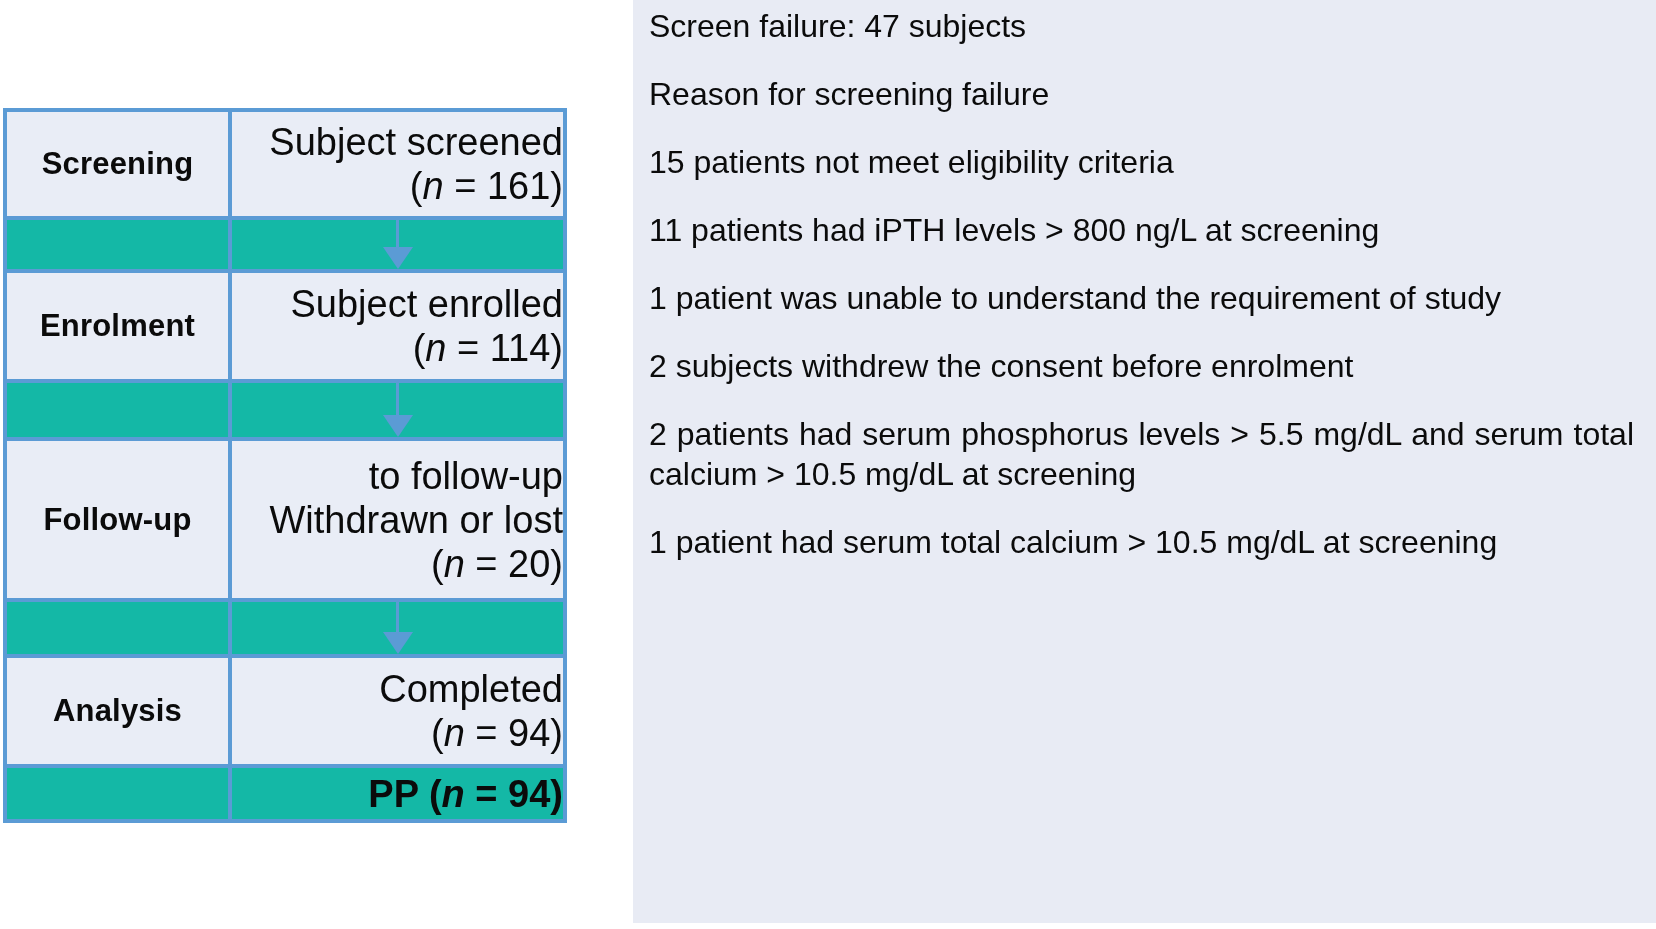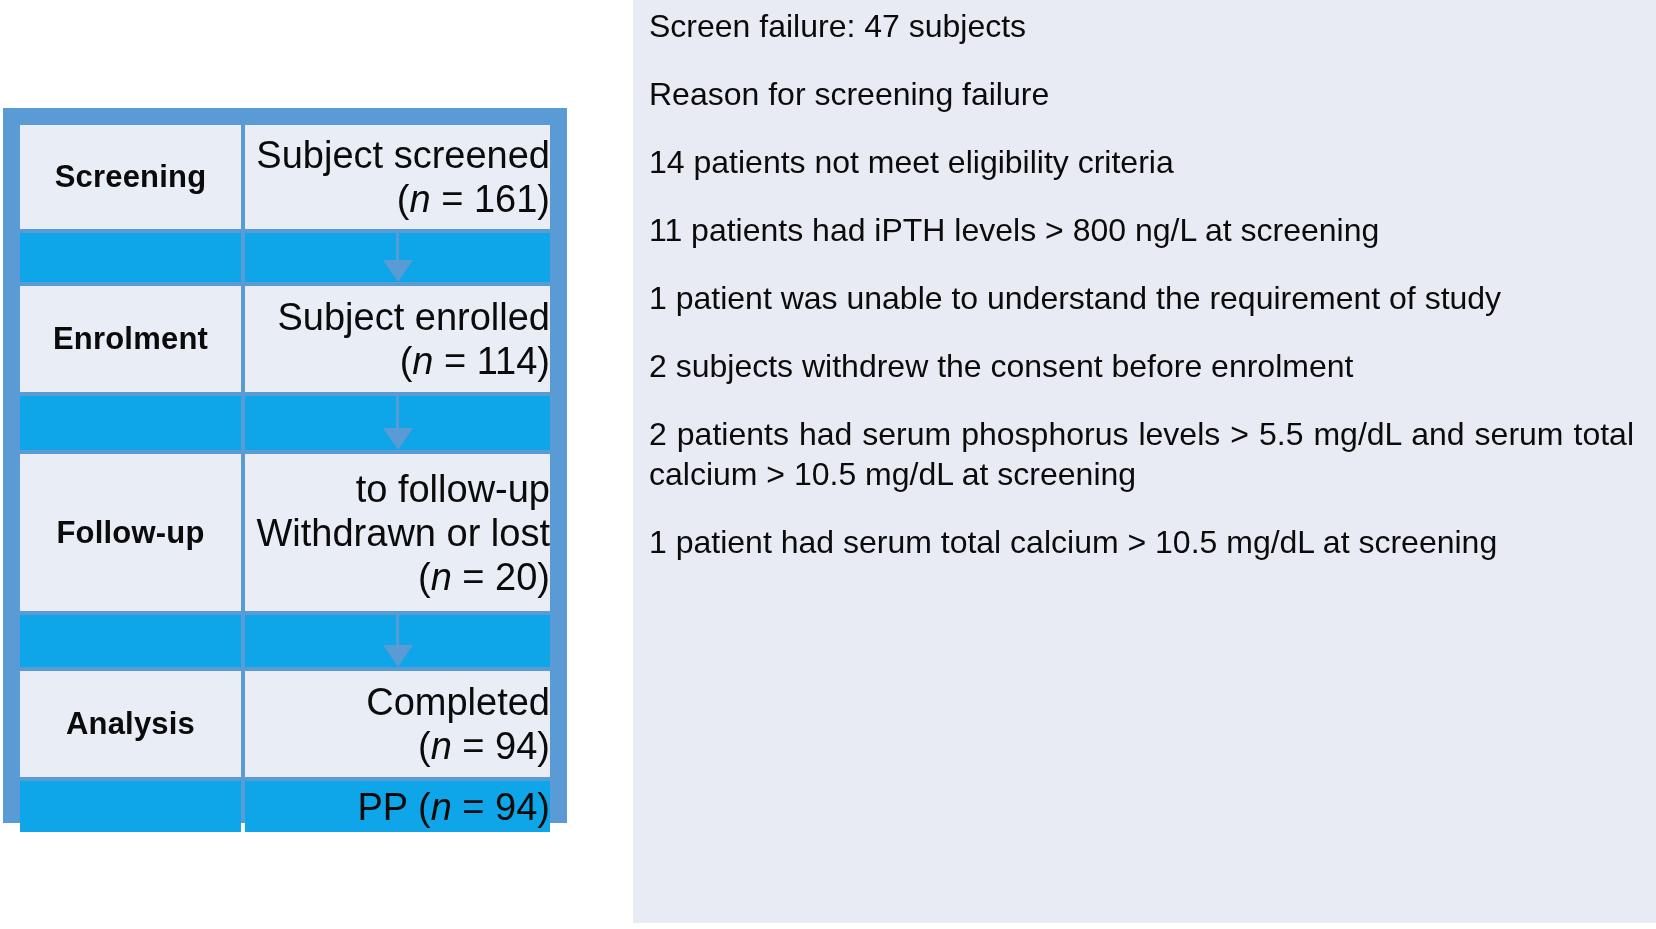--- a/index.html
+++ b/index.html
@@ -16,31 +16,31 @@
   .flow-table {
     position: absolute;
     left: 3px; top: 108px;
     width: 564px; height: 715px;
     box-sizing: border-box;
     background: #5b9bd5;          
     display: grid;
     grid-template-columns: 221px 1fr;
     grid-template-rows: 104px 49px 106px 54px 157px 52px 106px 51px;
     gap: 4px;
-    padding: 17px;
+    padding: 4px;
   }
   .cell {
     background: #e9edf6;
     display: flex;
     flex-direction: column;
     align-items: center;
     justify-content: center;
     text-align: center;
   }
-  .cell.spacer { background: #0ea5e9; }
+  .cell.spacer { background: #14b8a6; font-weight: bold; }
   .label-cell {
     font-weight: bold;
     font-size: 31px;
     letter-spacing: 0.2px;
   }
   .content-cell { font-size: 38px; line-height: 44px; align-items: flex-end; }
   .content-cell i { font-style: italic; }
   .arrow-cell { position: relative; }
   .arrow-line {
     position: absolute;
@@ -132,19 +132,19 @@
   <div class="cell spacer"></div>
   <div class="cell spacer content-cell">
     <div><span>PP (</span><i>n</i><span> = 94)</span></div>
   </div>
 
 </div>
 
 <div class="side-panel">
   <p>Screen failure: 47 subjects</p>
   <p>Reason for screening failure</p>
-  <p>14 patients not meet eligibility criteria</p>
+  <p>15 patients not meet eligibility criteria</p>
   <p>11 patients had iPTH levels &gt; 800 ng/L at screening</p>
   <p>1 patient was unable to understand the requirement of study</p>
   <p>2 subjects withdrew the consent before enrolment</p>
   <p class="justify">2 patients had serum phosphorus levels &gt; 5.5 mg/dL and serum total calcium &gt; 10.5 mg/dL at screening</p>
   <p>1 patient had serum total calcium &gt; 10.5 mg/dL at screening</p>
 </div>
 
 </body></html>

